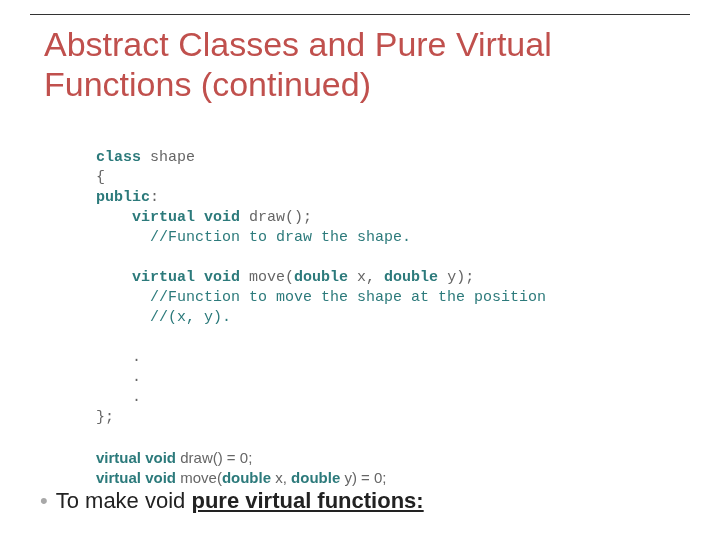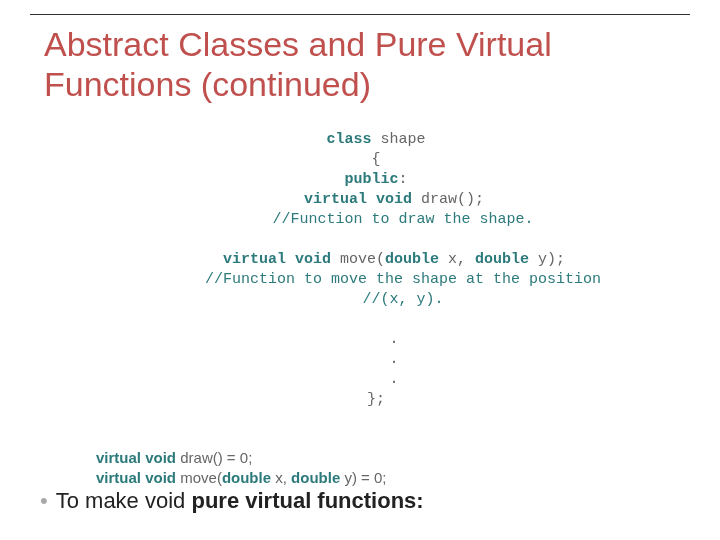--- a/index.html
+++ b/index.html
@@ -31,28 +31,27 @@
     top: 24px;
     width: 620px;
     font-size: 34px;
     line-height: 40px;
     color: #c0504d;
     font-weight: 400;
   }
   .code-block {
     position: absolute;
     left: 96px;
-    top: 110px;
+    top: 128px;
     width: 560px;
     font-family: "Courier New", Courier, monospace;
     font-size: 15px;
     line-height: 20px;
     white-space: pre;
     color: #777;
-    text-align: center;
   }
   .kw { color: #2c7a7b; font-weight: bold; }
   .cm { color: #2c7a7b; }
   .tx { color: #666; }
   .dots {
     font-family: "Courier New", Courier, monospace;
     font-size: 15px;
     color: #666;
     line-height: 14px;
   }
@@ -73,21 +72,21 @@
     top: 488px;
     width: 640px;
     font-size: 22px;
     color: #222;
   }
   .bullet-dot {
     color: #a8a8a8;
     padding-right: 8px;
     font-size: 22px;
   }
-  .bld { font-weight: bold; }
+  .bld { font-weight: bold; text-decoration: underline; }
 </style>
 </head>
 <body>
 
 <div class="slide">
 
   <div class="top-rule"></div>
 
   <div class="title">Abstract Classes and Pure Virtual Functions (continued)</div>
 

